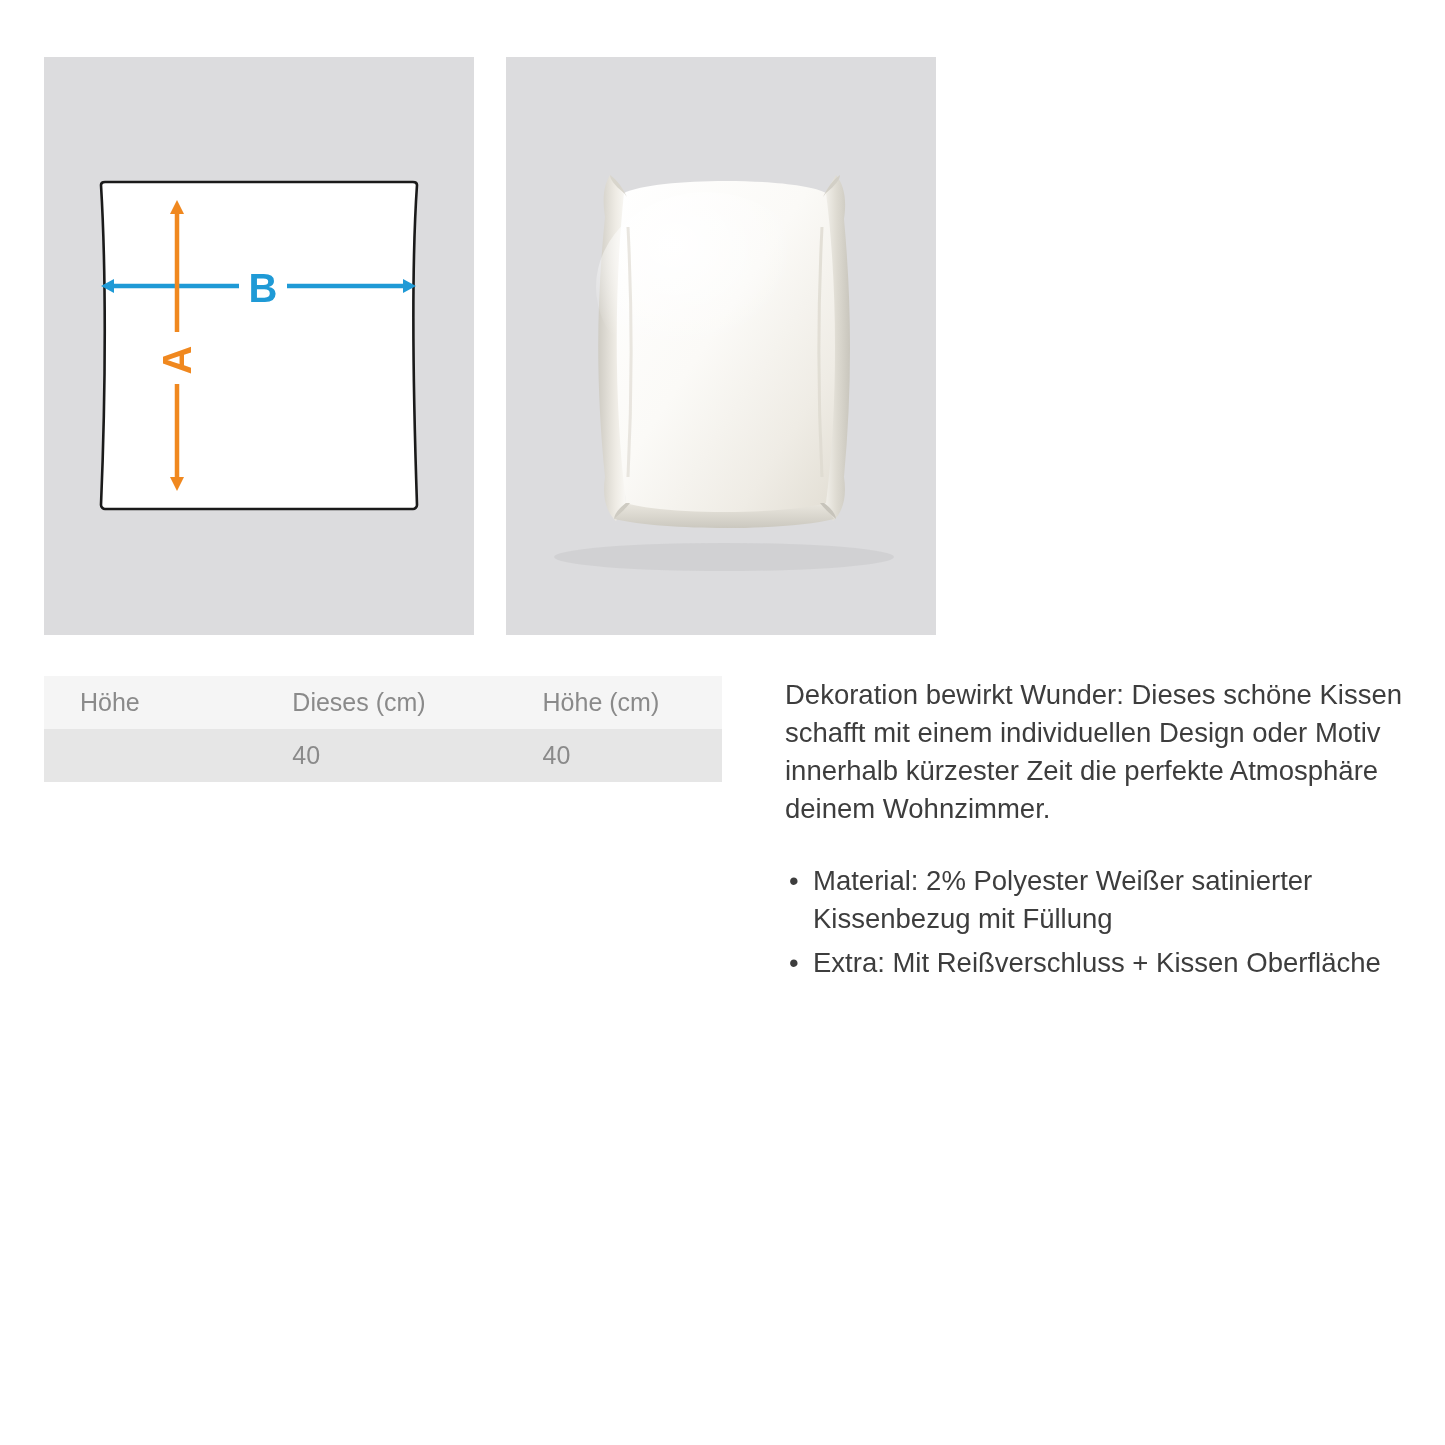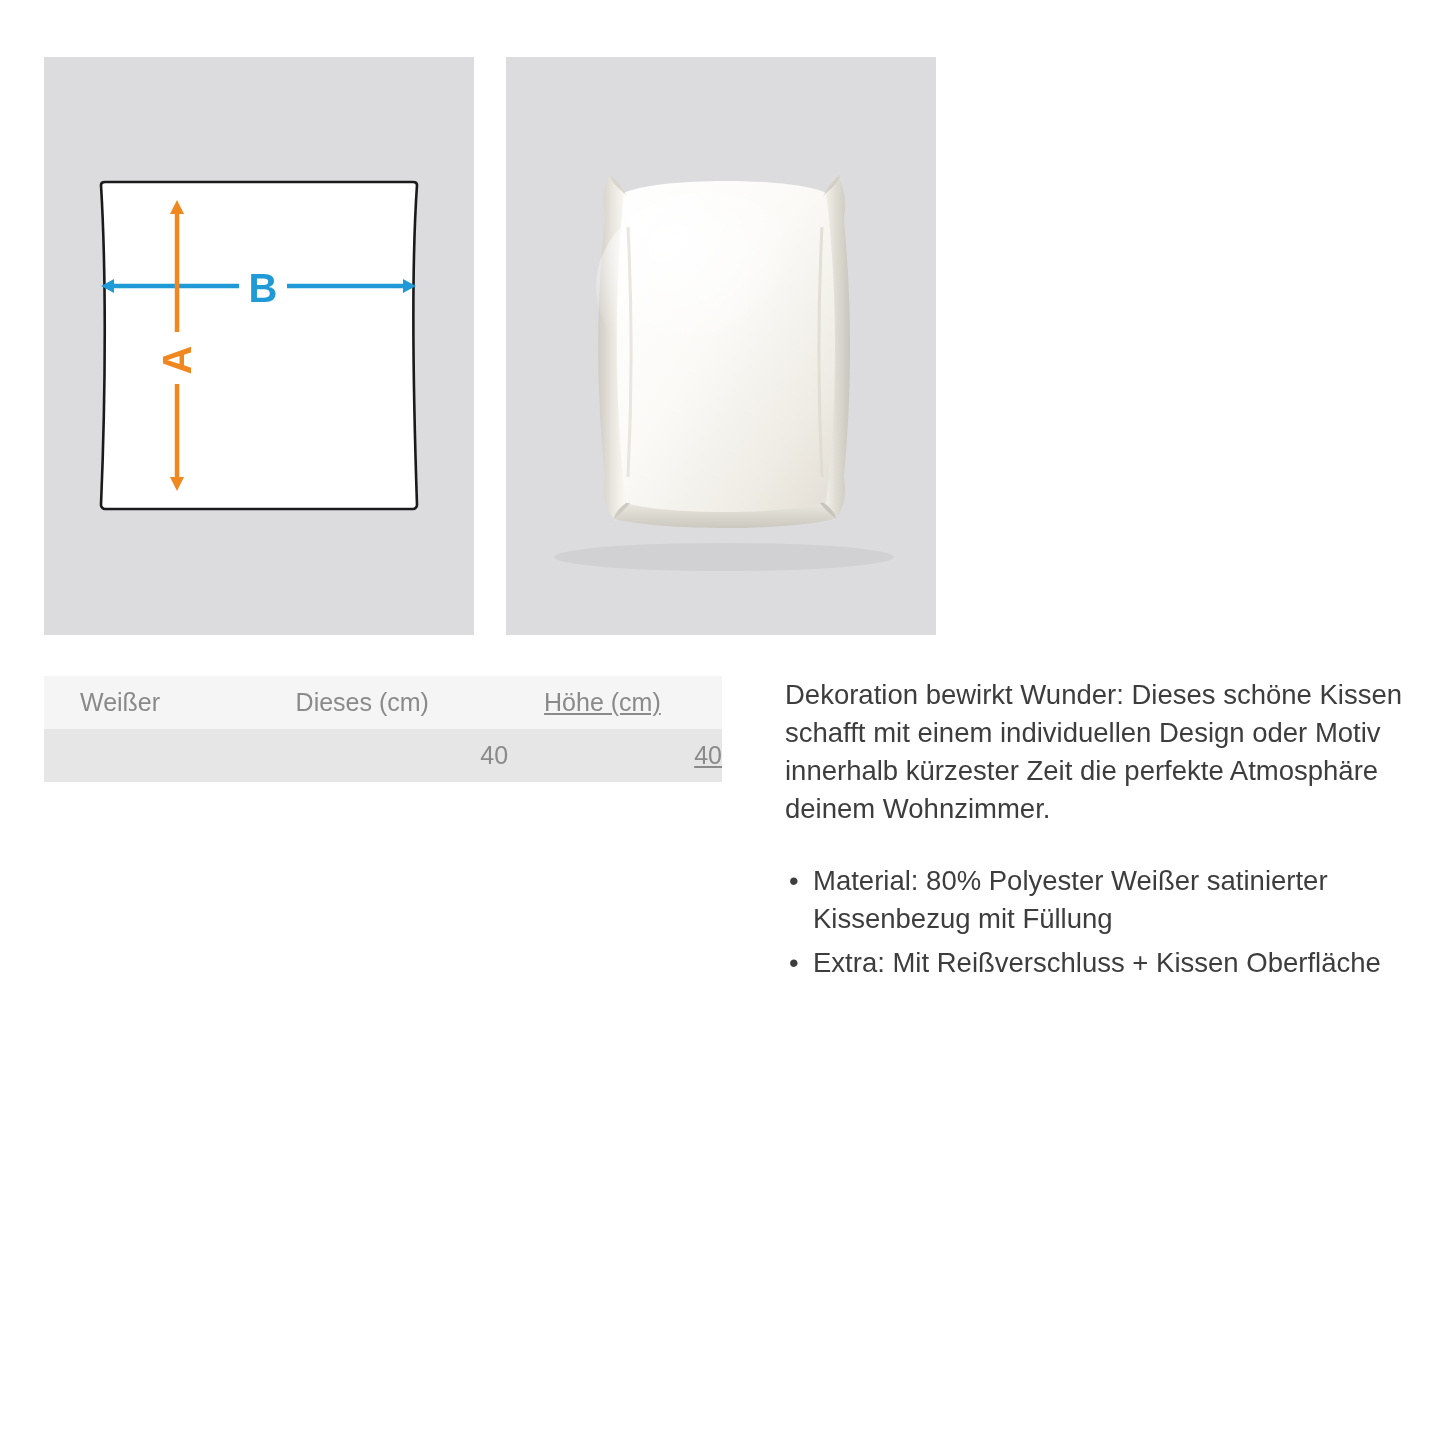--- a/index.html
+++ b/index.html
@@ -60,25 +60,25 @@
   .size-table th {
     font-weight: normal;
     text-align: left;
     padding: 12px 0 12px 36px;
     background: #f5f5f5;
   }
   .size-table td {
     padding: 12px 0 12px 36px;
     background: #e6e6e6;
     color: #8a8a8a;
-    text-align: right;
+    text-align: left;
   }
   .col-a { width: 210px; }
   .col-b { width: 254px; }
-  .col-c { width: 214px; text-decoration: underline; }
+  .col-c { width: 214px; }
   .size-table td.col-a { color: transparent; }
 
   
   .description {
     position: absolute;
     left: 785px;
     top: 676px;
     width: 650px;
     font-size: 27.5px;
     line-height: 1.38;
@@ -190,33 +190,33 @@
         <path d="M122,170 C126,250 126,340 122,420" stroke="#e3e0d8" stroke-width="3" fill="none" opacity="0.8"></path>
         <path d="M316,170 C312,250 312,340 316,420" stroke="#ddd9d0" stroke-width="3" fill="none" opacity="0.8"></path>
       </svg>
     </div>
   </div>
 </div>
 
 <table class="size-table">
   <thead>
     <tr>
-      <th class="col-a">Weißer</th>
+      <th class="col-a">Höhe</th>
       <th class="col-b">Dieses (cm)</th>
       <th class="col-c">Höhe (cm)</th>
     </tr>
   </thead>
   <tbody>
     <tr>
       <td class="col-a"></td>
       <td class="col-b">40</td>
       <td class="col-c">40</td>
     </tr>
   </tbody>
 </table>
 
 <div class="description">
   <p>Dekoration bewirkt Wunder: Dieses schöne Kissen schafft mit einem individuellen Design oder Motiv innerhalb kürzester Zeit die perfekte Atmosphäre deinem Wohnzimmer.</p>
   <ul class="bullets">
-    <li>Material:  80% Polyester Weißer satinierter Kissenbezug mit Füllung</li>
+    <li>Material:  2% Polyester Weißer satinierter Kissenbezug mit Füllung</li>
     <li>Extra: Mit Reißverschluss + Kissen Oberfläche</li>
   </ul>
 </div>
 
 </body></html>

